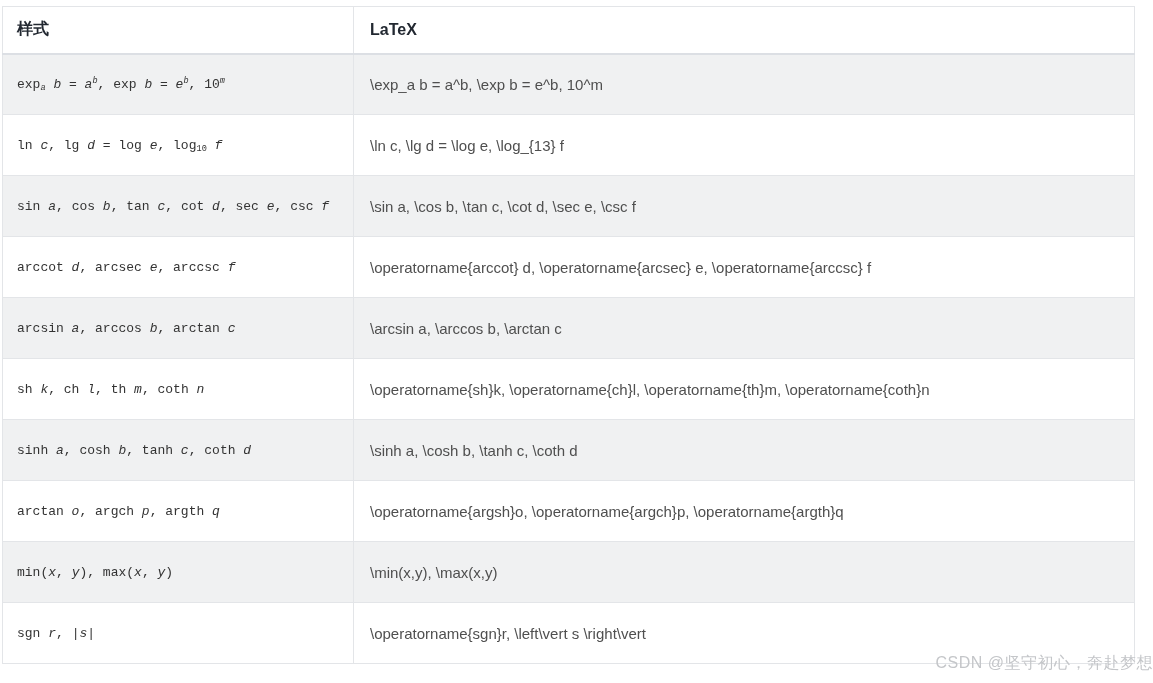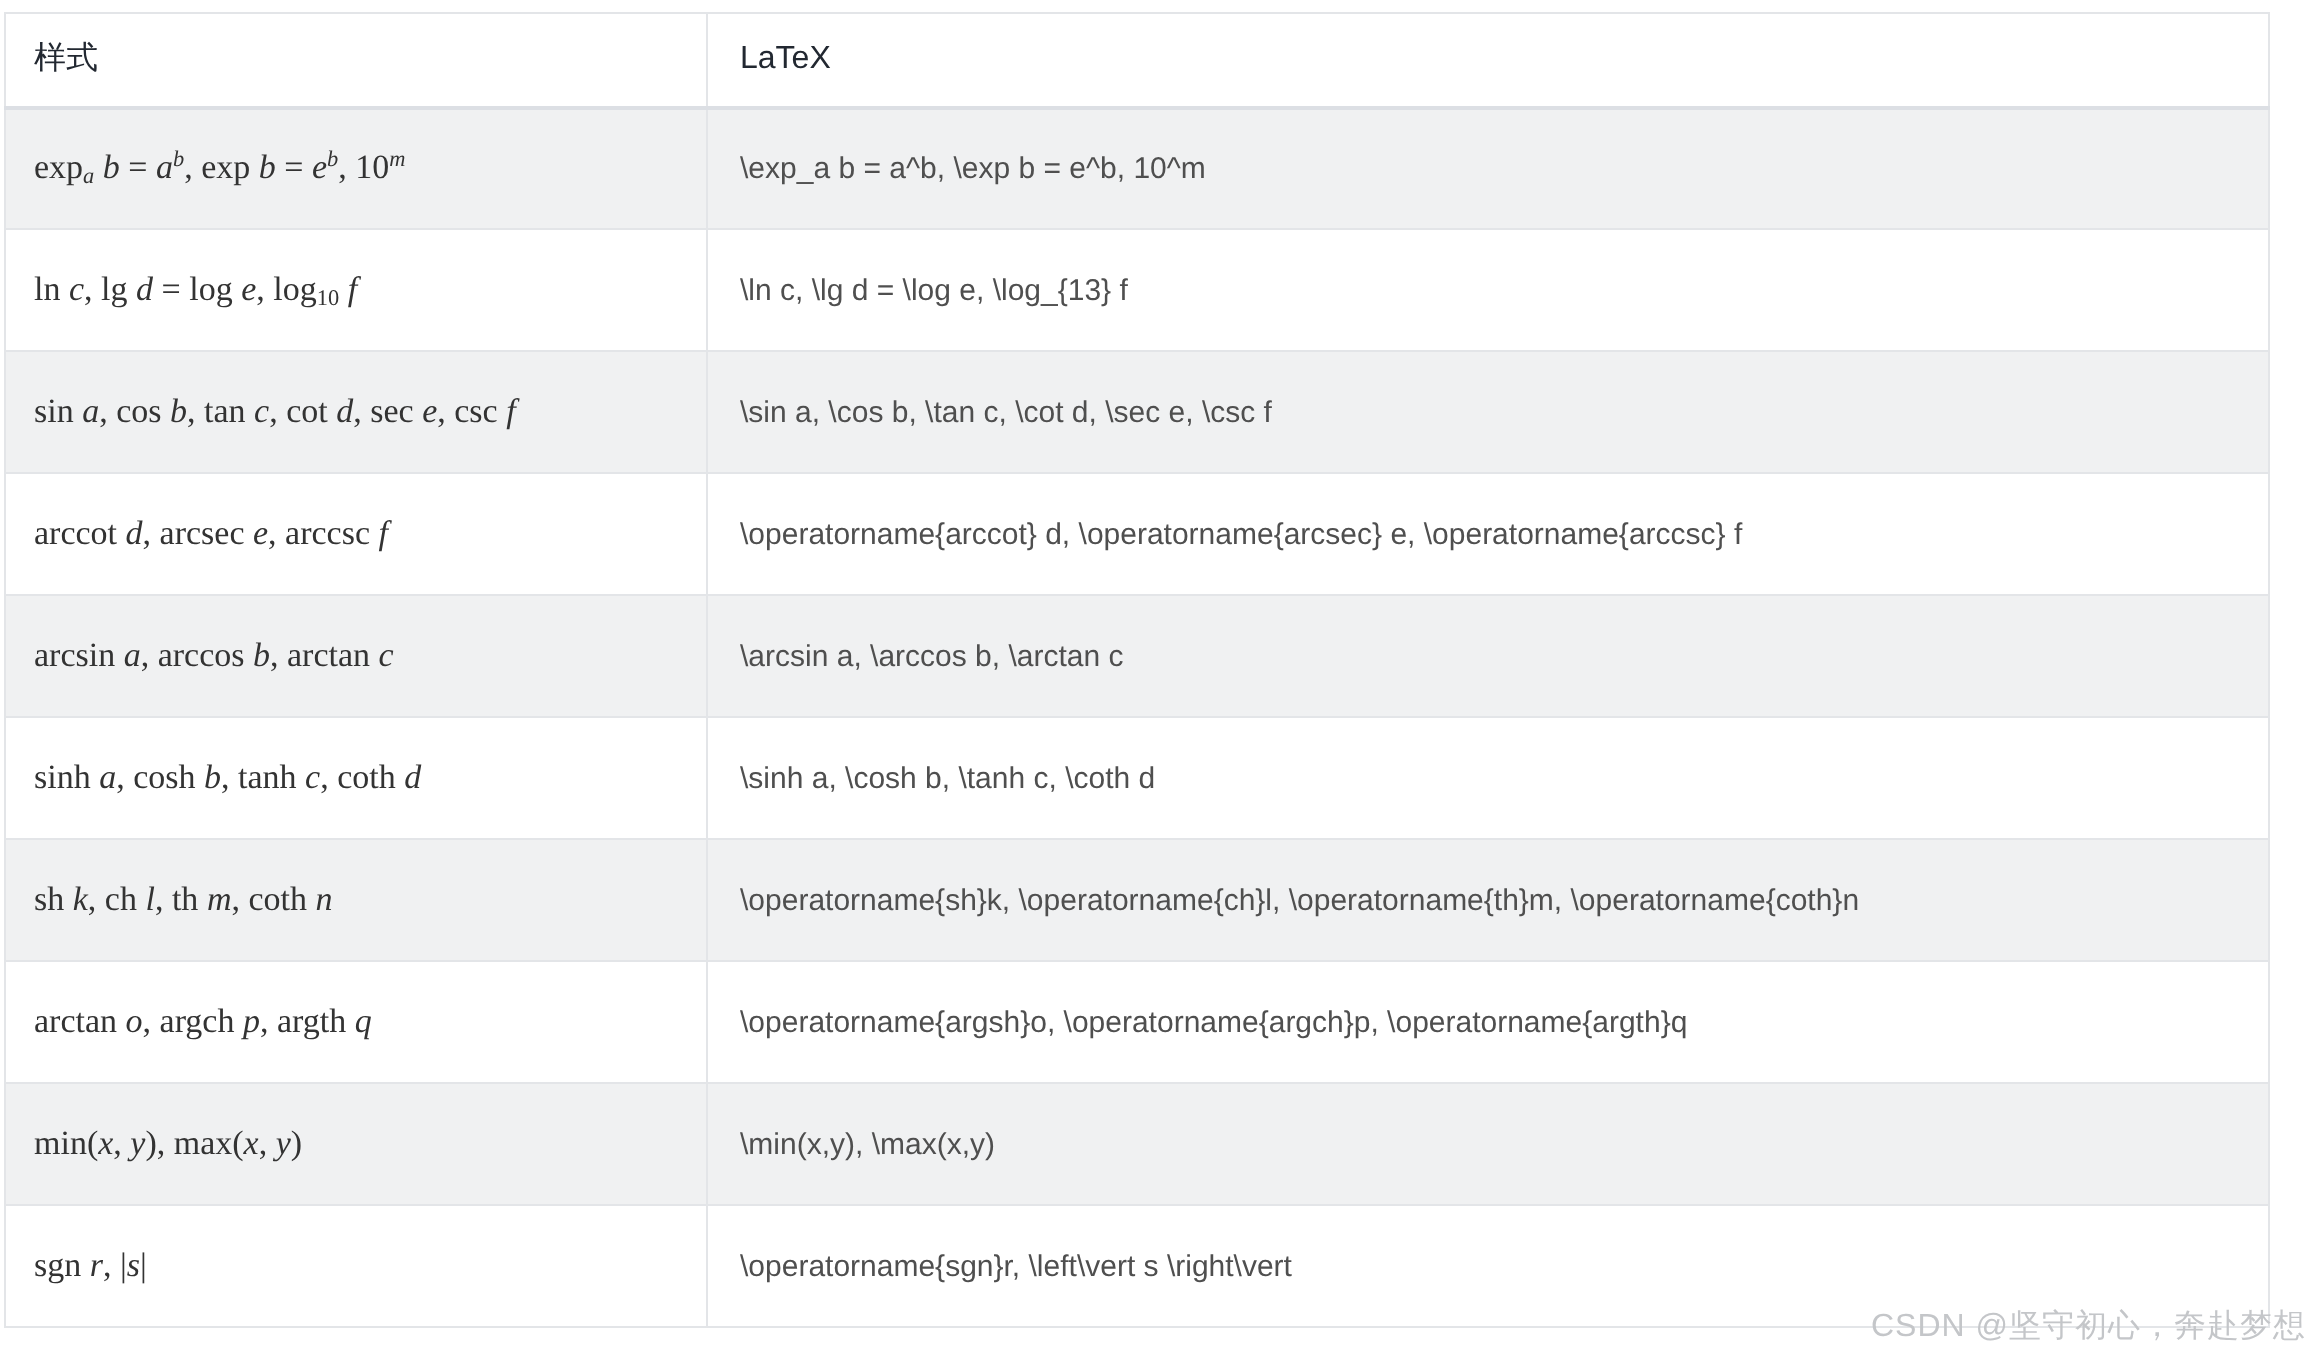--- a/index.html
+++ b/index.html
@@ -27,32 +27,32 @@
     margin: 6px 0 0 2px;
   }
   .latex-table th, .latex-table td {
     border: 1px solid var(--border);
     vertical-align: middle;
     text-align: left;
   }
   .latex-table thead th {
     height: 47px;
     font-size: 16px;
-    font-weight: normal;
+    font-weight: bold;
     color: var(--header-text);
     background: #ffffff;
     border-bottom: 2px solid var(--border-strong);
     padding: 0 0 0 14px;
   }
   .latex-table thead th.col-latex-h { padding-left: 16px; }
   .latex-table tbody td { height: 61px; }
   .latex-table tbody tr:nth-child(odd) { background: var(--stripe); }
   .style-cell {
-    font-family: Liberation Serif, serif;
-    font-size: 17px;
+    font-family: Liberation Mono, monospace;
+    font-size: 13px;
     color: var(--math-text);
     padding: 0 0 0 14px;
     white-space: nowrap;
   }
   .latex-cell {
     font-size: 15px;
     color: var(--code-text);
     padding: 0 0 0 16px;
     white-space: nowrap;
   }
@@ -105,26 +105,26 @@
       </tr>
       <tr>
         <td class="style-cell"><span><span class="m-rm">arccot </span><span class="m-it">d</span><span class="m-rm">, arcsec </span><span class="m-it">e</span><span class="m-rm">, arccsc </span><span class="m-it">f</span></span></td>
         <td class="latex-cell">\operatorname{arccot} d, \operatorname{arcsec} e, \operatorname{arccsc} f</td>
       </tr>
       <tr>
         <td class="style-cell"><span><span class="m-rm">arcsin </span><span class="m-it">a</span><span class="m-rm">, arccos </span><span class="m-it">b</span><span class="m-rm">, arctan </span><span class="m-it">c</span></span></td>
         <td class="latex-cell">\arcsin a, \arccos b, \arctan c</td>
       </tr>
       <tr>
+        <td class="style-cell"><span><span class="m-rm">sh </span><span class="m-it">k</span><span class="m-rm">, ch </span><span class="m-it">l</span><span class="m-rm">, th </span><span class="m-it">m</span><span class="m-rm">, coth </span><span class="m-it">n</span></span></td>
+        <td class="latex-cell">\operatorname{sh}k, \operatorname{ch}l, \operatorname{th}m, \operatorname{coth}n</td>
+      </tr>
+      <tr>
         <td class="style-cell"><span><span class="m-rm">sinh </span><span class="m-it">a</span><span class="m-rm">, cosh </span><span class="m-it">b</span><span class="m-rm">, tanh </span><span class="m-it">c</span><span class="m-rm">, coth </span><span class="m-it">d</span></span></td>
         <td class="latex-cell">\sinh a, \cosh b, \tanh c, \coth d</td>
-      </tr>
-      <tr>
-        <td class="style-cell"><span><span class="m-rm">sh </span><span class="m-it">k</span><span class="m-rm">, ch </span><span class="m-it">l</span><span class="m-rm">, th </span><span class="m-it">m</span><span class="m-rm">, coth </span><span class="m-it">n</span></span></td>
-        <td class="latex-cell">\operatorname{sh}k, \operatorname{ch}l, \operatorname{th}m, \operatorname{coth}n</td>
       </tr>
       <tr>
         <td class="style-cell"><span><span class="m-rm">arctan </span><span class="m-it">o</span><span class="m-rm">, argch </span><span class="m-it">p</span><span class="m-rm">, argth </span><span class="m-it">q</span></span></td>
         <td class="latex-cell">\operatorname{argsh}o, \operatorname{argch}p, \operatorname{argth}q</td>
       </tr>
       <tr>
         <td class="style-cell"><span><span class="m-rm">min(</span><span class="m-it">x</span><span class="m-rm">, </span><span class="m-it">y</span><span class="m-rm">), max(</span><span class="m-it">x</span><span class="m-rm">, </span><span class="m-it">y</span><span class="m-rm">)</span></span></td>
         <td class="latex-cell">\min(x,y), \max(x,y)</td>
       </tr>
       <tr>

